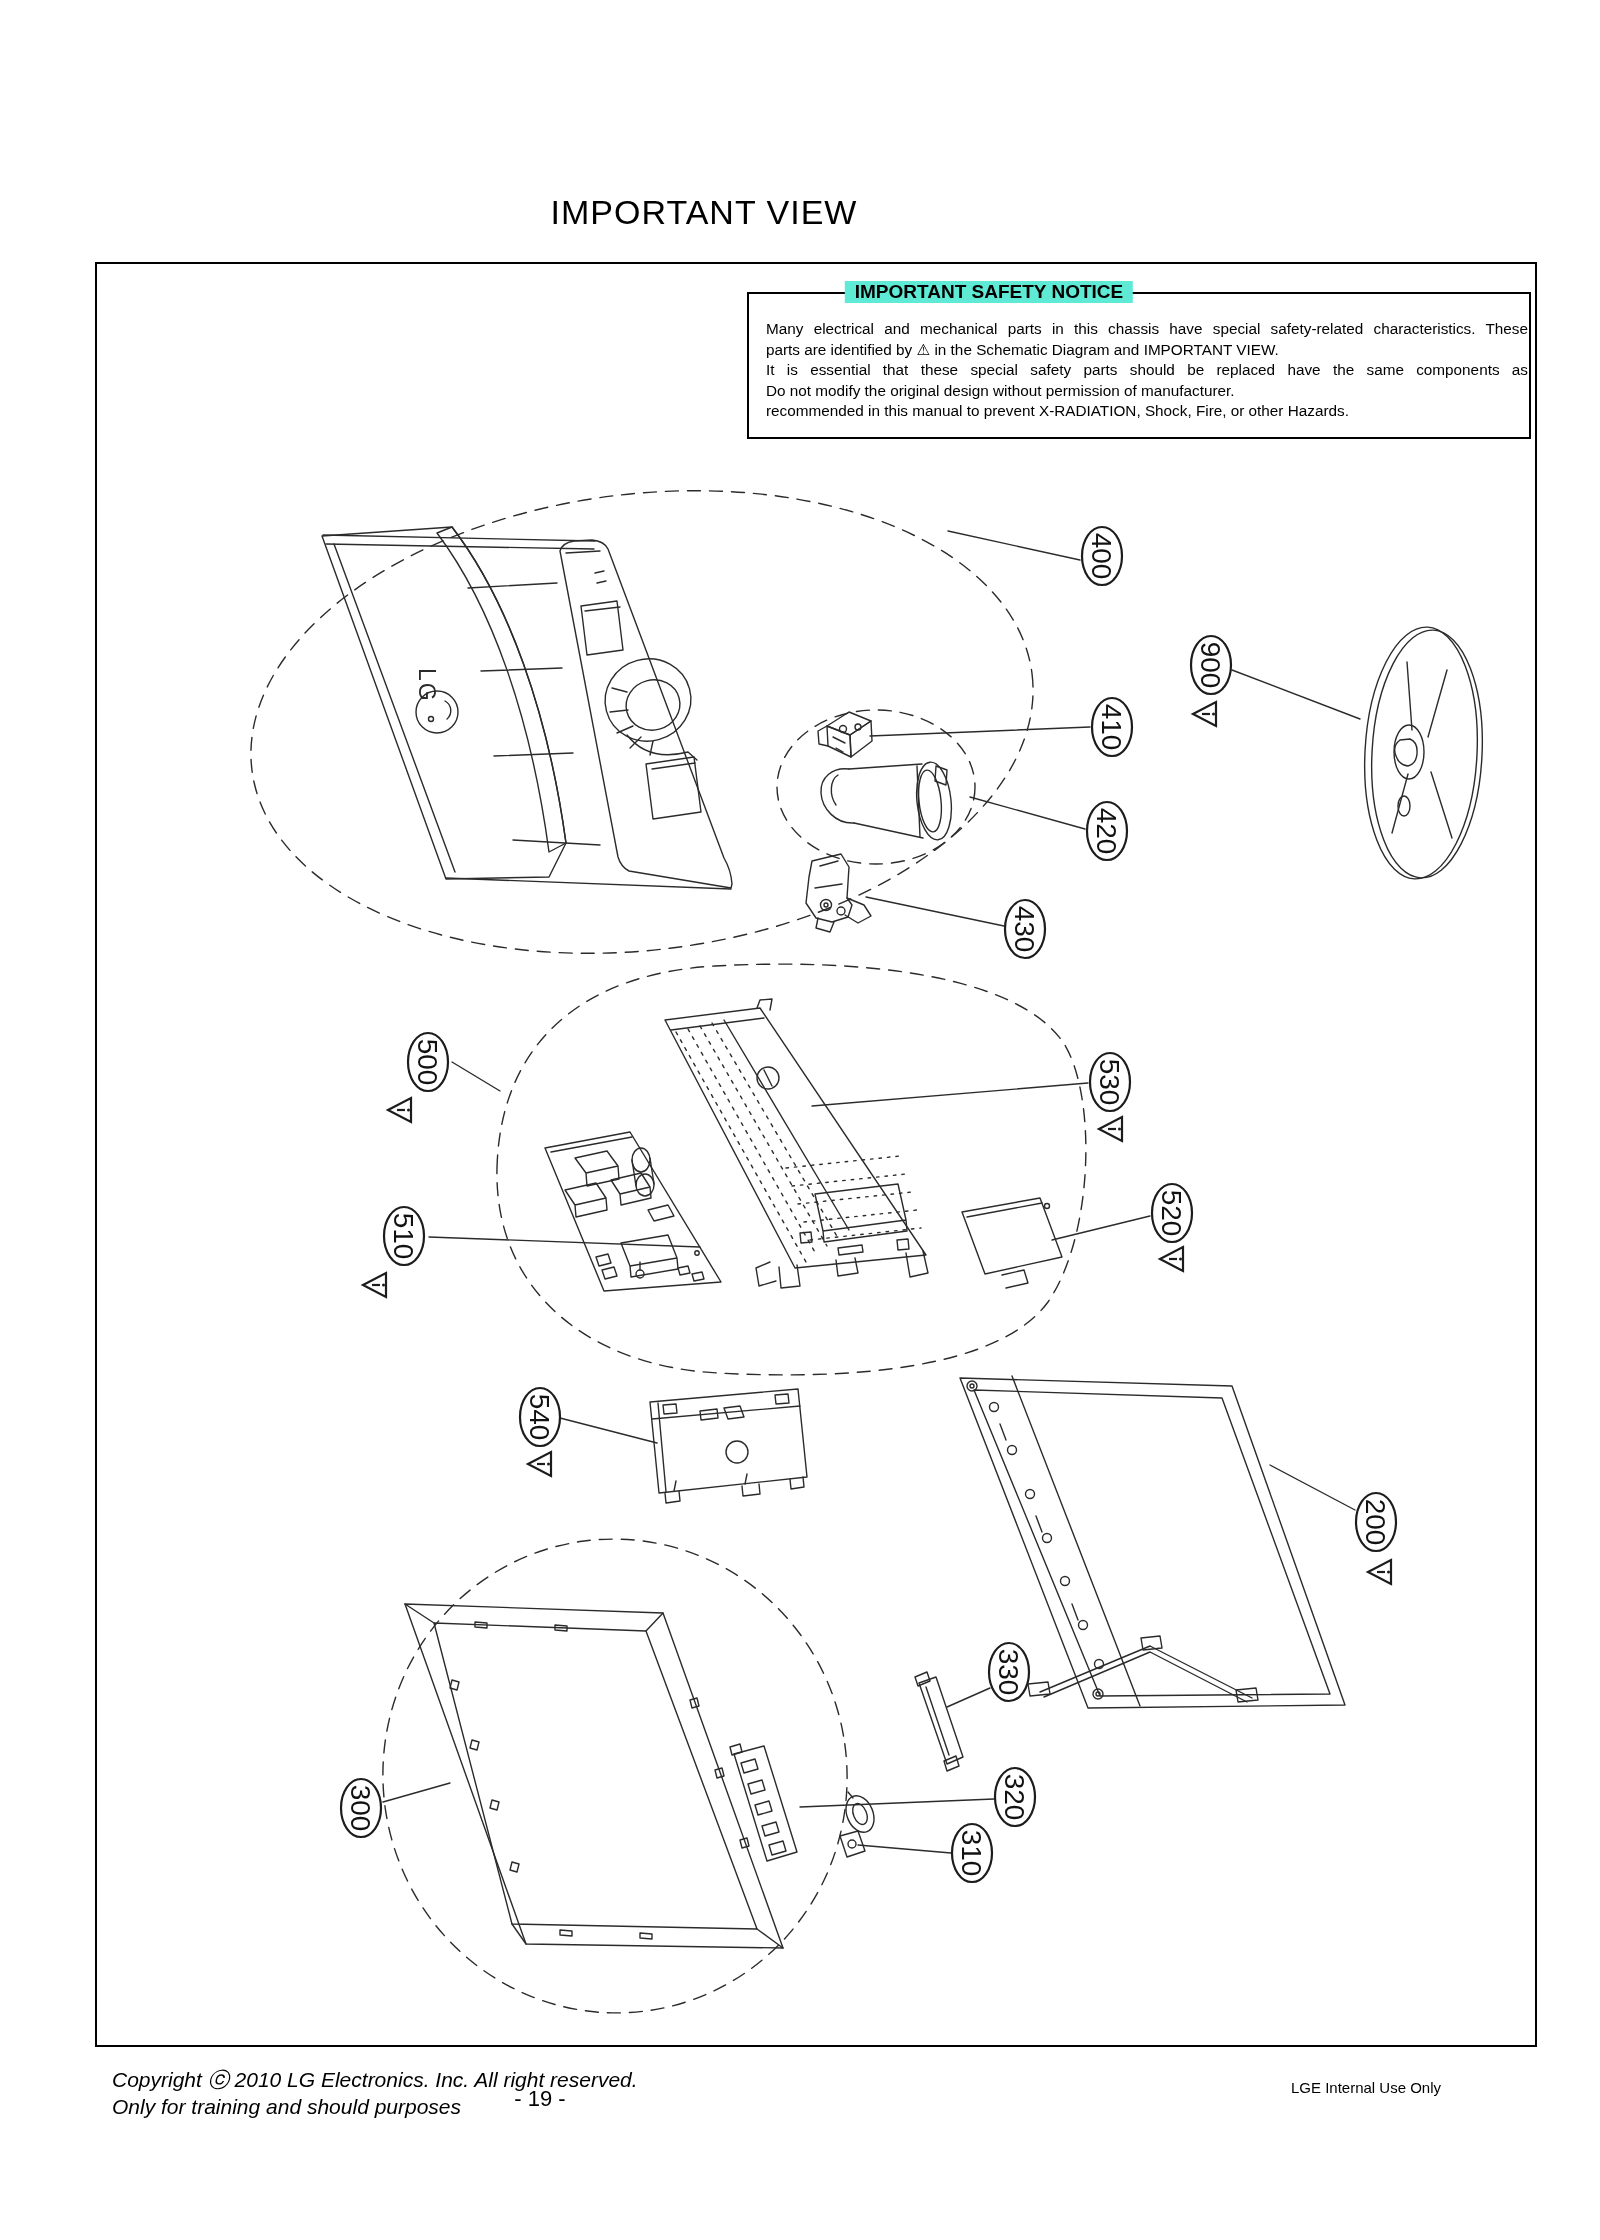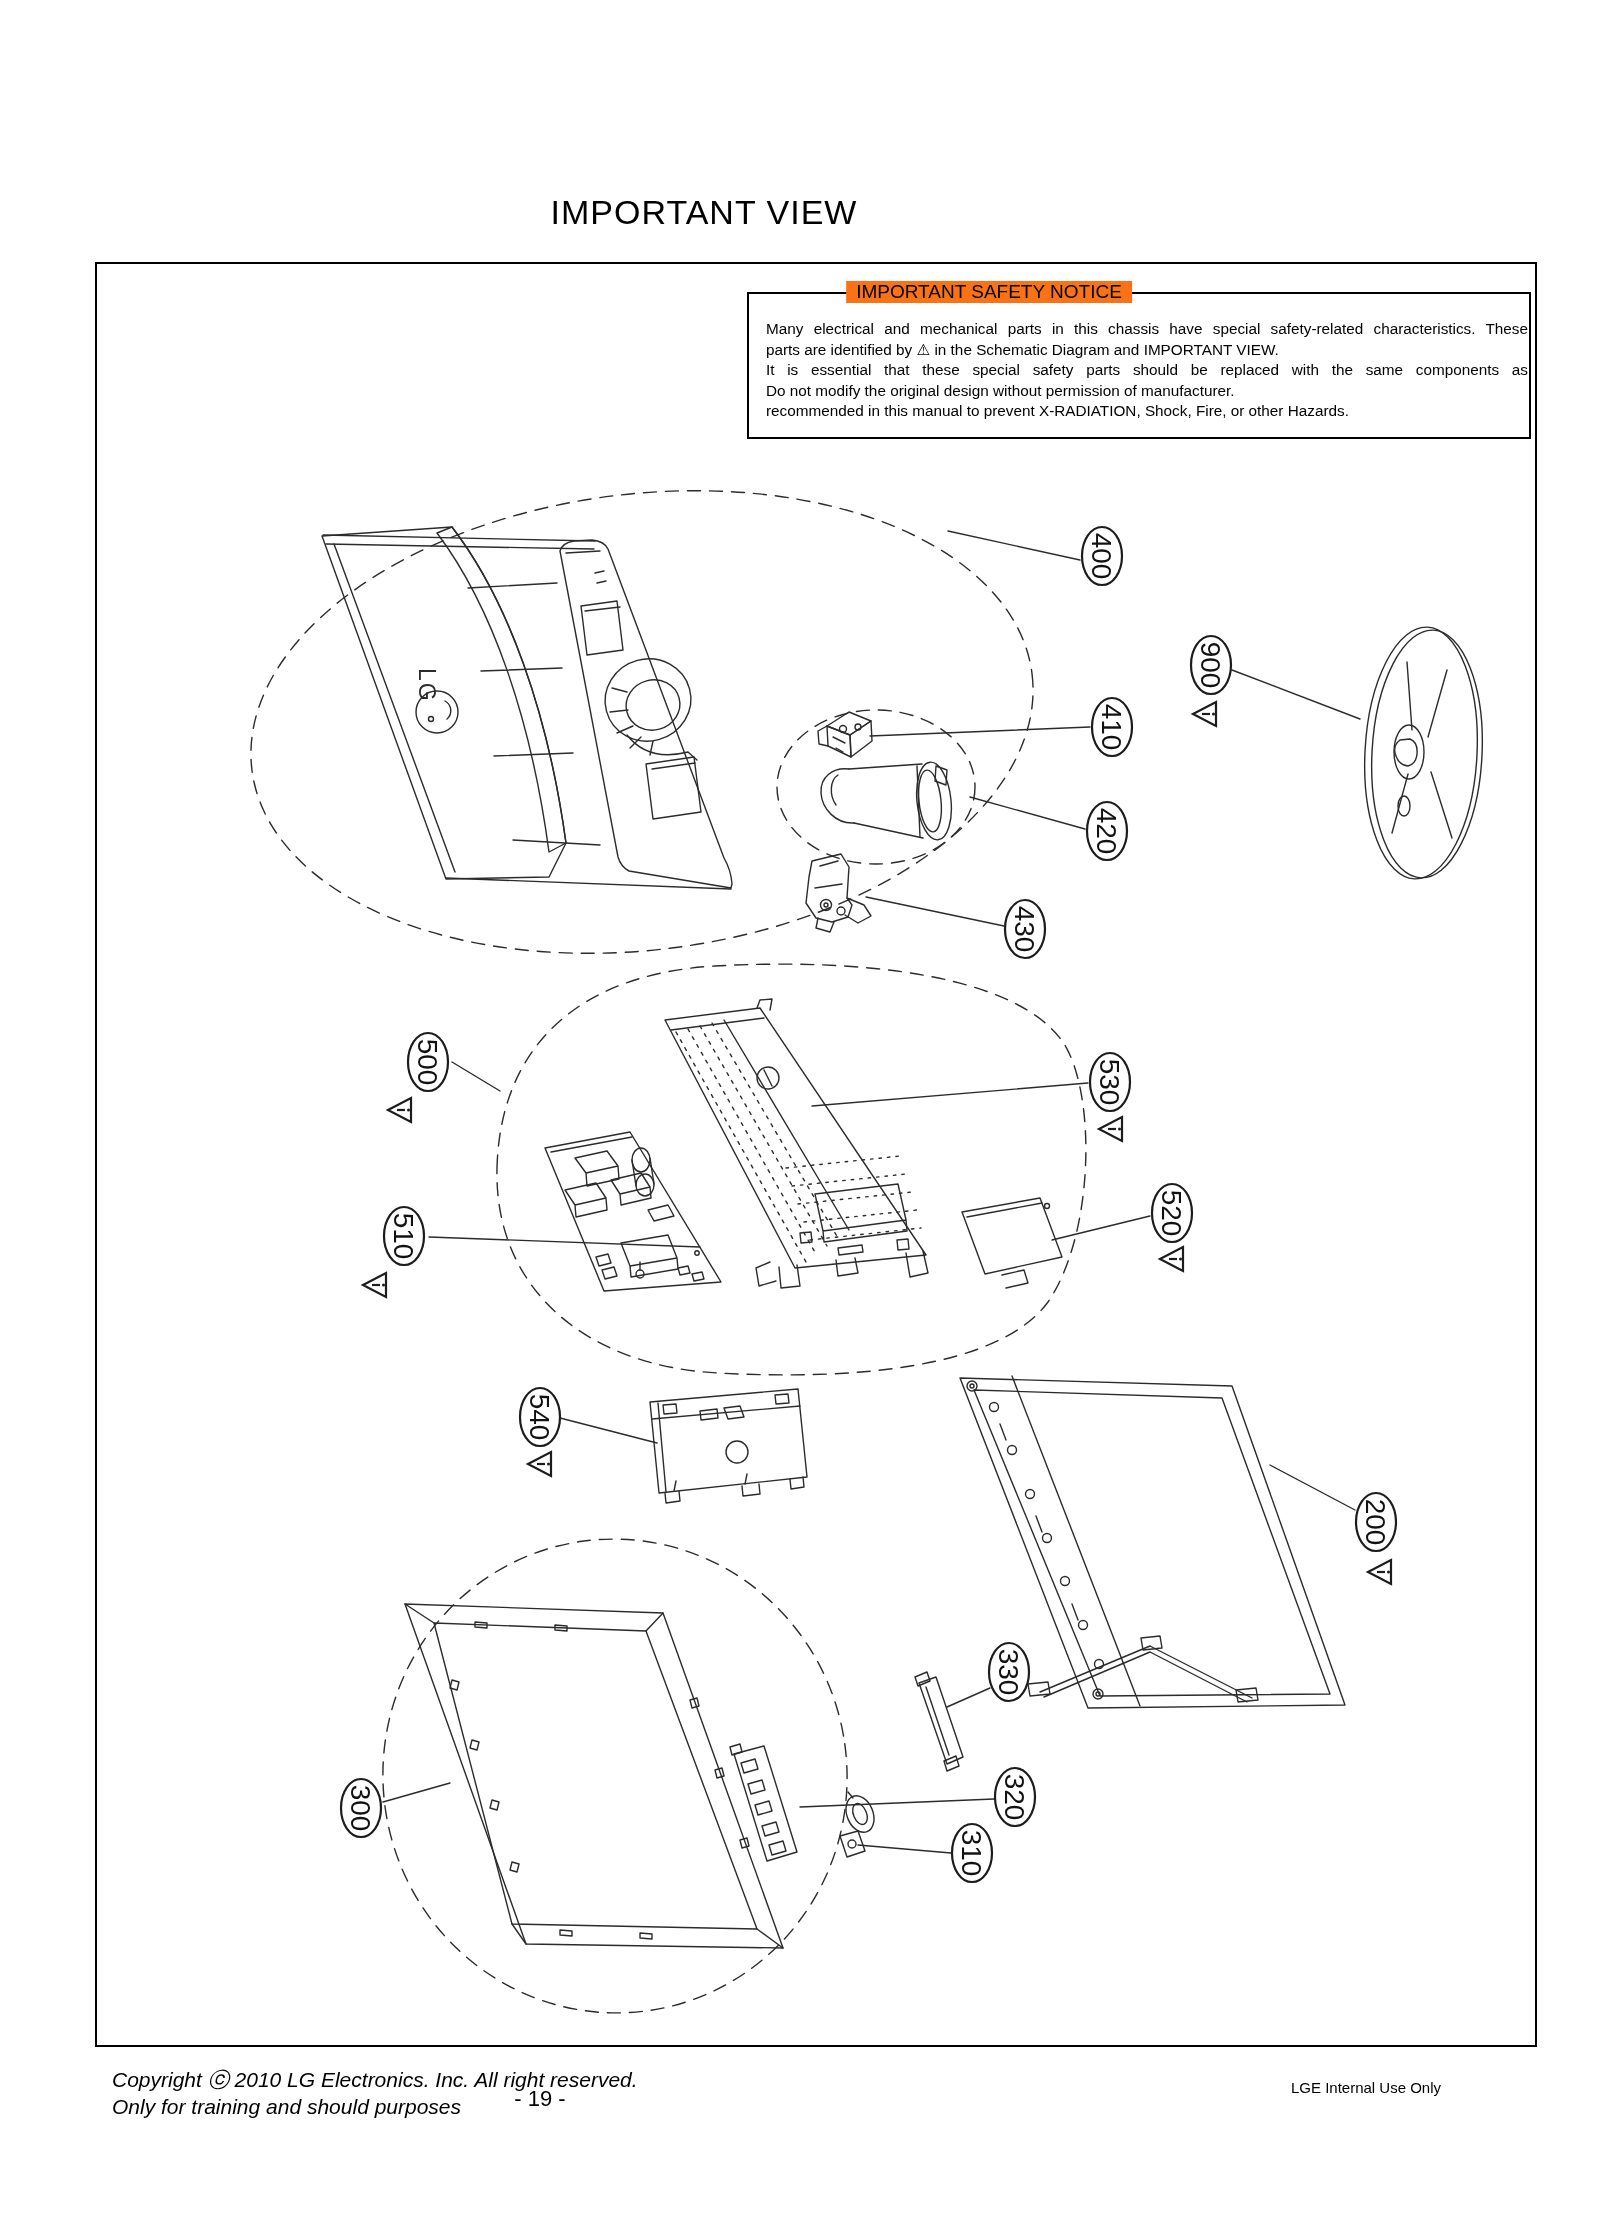--- a/index.html
+++ b/index.html
@@ -1,21 +1,21 @@
 <!DOCTYPE html>
 <html><head>
 <meta charset="utf-8">
 <style>
   html,body{margin:0;padding:0;background:#fff;}
   body{width:1600px;height:2240px;position:relative;font-family:"Liberation Sans",sans-serif;color:#000;}
   .abs{position:absolute;}
   #page-title{left:704px;top:193px;transform:translateX(-50%);font-size:34px;letter-spacing:1px;white-space:nowrap;}
   #main-border{left:95px;top:262px;width:1438px;height:1781px;border:2px solid #000;}
   #notice-box{left:747px;top:292px;width:780px;height:143px;border:2px solid #000;}
-  #notice-title{position:absolute;top:-13px;left:240px;transform:translateX(-50%);background:#f97316;padding:0 10px;font-weight:normal;font-size:19px;white-space:nowrap;}
+  #notice-title{position:absolute;top:-13px;left:240px;transform:translateX(-50%);background:#5eead4;padding:0 10px;font-weight:bold;font-size:19px;white-space:nowrap;}
   #notice-body{padding:25px 1px 0 17px;font-size:15.3px;line-height:20.6px;}
   #notice-body .just{text-align:justify;text-align-last:justify;}
   #footer-left{left:112px;top:2066px;font-size:21px;line-height:27px;font-style:italic;}
   #footer-page{left:540px;top:2086px;transform:translateX(-50%);font-size:22px;white-space:nowrap;}
   #footer-right{left:1366px;top:2079px;transform:translateX(-50%);font-size:15px;white-space:nowrap;}
   svg{position:absolute;left:0;top:0;}
   .art path,.art line,.art polyline,.art ellipse,.art circle,.art rect{fill:none;stroke:#2b2b2b;stroke-width:1.4;stroke-linejoin:round;stroke-linecap:round;}
   .dashed{stroke-dasharray:13 9;stroke-width:1.6;}
   .dotl{stroke-dasharray:3 6;stroke-width:2.4;}
   .dotr{stroke-dasharray:2.5 6;stroke-width:2.2;}
@@ -34,21 +34,21 @@
 
 <div class="abs" id="page-title">IMPORTANT VIEW</div>
 
 <div class="abs" id="main-border"></div>
 
 <div class="abs" id="notice-box">
   <div id="notice-title">IMPORTANT SAFETY NOTICE</div>
   <div id="notice-body">
     <div class="just">Many electrical and mechanical parts in this chassis have special safety-related characteristics. These</div>
     <div>parts are identified by ⚠ in the Schematic Diagram and IMPORTANT VIEW.</div>
-    <div class="just">It is essential that these special safety parts should be replaced with the same components as</div>
+    <div class="just">It is essential that these special safety parts should be replaced have the same components as</div>
     <div>Do not modify the original design without permission of manufacturer.</div>
     <div>recommended in this manual to prevent X-RADIATION, Shock, Fire, or other Hazards.</div>
   </div>
 </div>
 
 <svg width="1600" height="2240" viewBox="0 0 1600 2240">
   <g class="art">
 
     <g>
       <ellipse class="dashed" cx="642" cy="722" rx="393" ry="228" transform="rotate(-7 642 722)"></ellipse>

